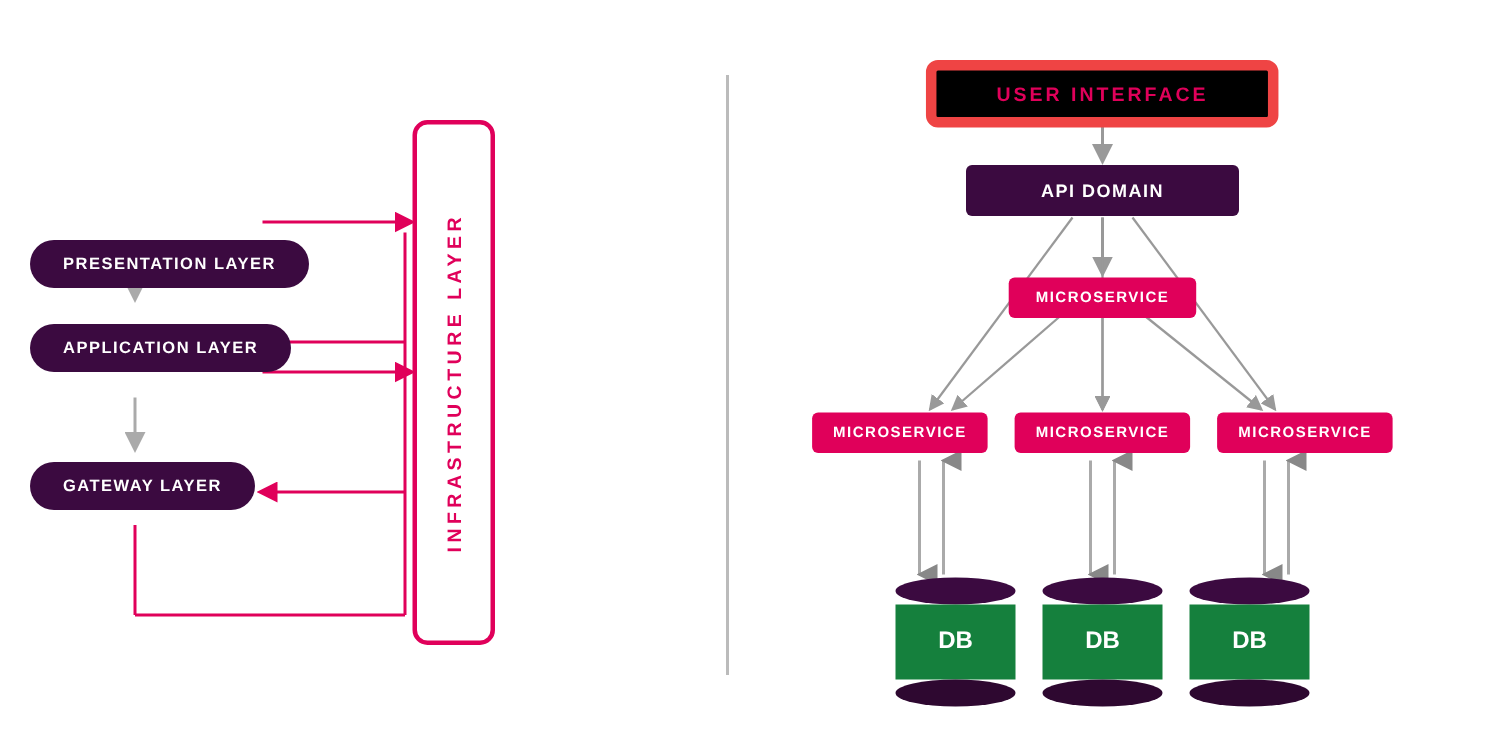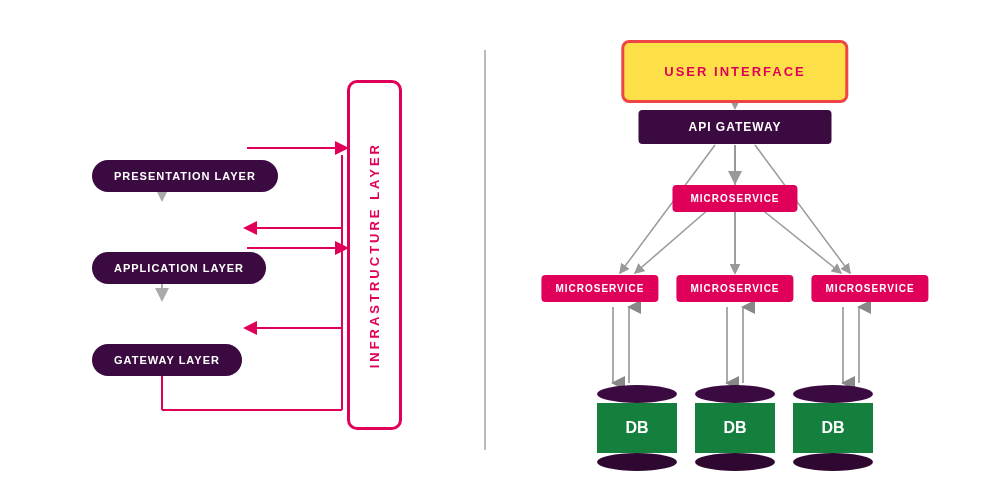--- a/index.html
+++ b/index.html
@@ -11,21 +11,20 @@
       display: flex;
       overflow: hidden;
     }
 
     
     .left-panel {
       width: 484px;
       height: 500px;
       display: flex;
       align-items: center;
-      justify-content: center;
       position: relative;
     }
 
     .divider {
       width: 2px;
       height: 400px;
       background: #bbb;
       align-self: center;
     }
 
@@ -98,29 +97,29 @@
       width: 420px;
       height: 440px;
     }
 
     
     .ui-box {
       position: absolute;
       top: 10px;
       left: 50%;
       transform: translateX(-50%);
-      border: 3px solid #ef4444;
+      border: 7px solid #ef4444;
       border-radius: 8px;
-      padding: 21px 40px;
+      padding: 8px 40px;
       font-size: 13px;
       font-weight: bold;
       letter-spacing: 2px;
       color: #e0005a;
       white-space: nowrap;
-      background: #fde047;
+      background: #000000;
     }
 
     
     .api-box {
       position: absolute;
       top: 80px;
       left: 50%;
       transform: translateX(-50%);
       background: #3b0a40;
       color: #fff;
@@ -268,21 +267,21 @@
       <line x1="90" y1="350" x2="270" y2="350" stroke="#e0005a" stroke-width="2"></line>
       <line x1="270" y1="95" x2="270" y2="350" stroke="#e0005a" stroke-width="2"></line>
     </svg>
 
     <div class="layers-with-arrows">
 
       <div style="margin-top:60px;">
         <div class="layer-box">PRESENTATION LAYER</div>
       </div>
 
-      <div style="margin-top:60px;">
+      <div style="margin-top:24px;">
         <div class="layer-box">APPLICATION LAYER</div>
       </div>
 
       <div style="margin-top:60px;">
         <div class="layer-box">GATEWAY LAYER</div>
       </div>
     </div>
 
     <div class="infra-box">
       <span class="infra-label">INFRASTRUCTURE LAYER</span>
@@ -330,21 +329,21 @@
 
       <line x1="202" y1="277" x2="202" y2="353" stroke="#aaa" stroke-width="2" marker-end="url(#arr-purple-down)"></line>
       <line x1="218" y1="353" x2="218" y2="277" stroke="#aaa" stroke-width="2" marker-end="url(#arr-purple-up)"></line>
 
       <line x1="318" y1="277" x2="318" y2="353" stroke="#aaa" stroke-width="2" marker-end="url(#arr-purple-down)"></line>
       <line x1="334" y1="353" x2="334" y2="277" stroke="#aaa" stroke-width="2" marker-end="url(#arr-purple-up)"></line>
     </svg>
 
     <div class="ui-box">USER INTERFACE</div>
 
-    <div class="api-box">API GATEWAY</div>
+    <div class="api-box">API DOMAIN</div>
 
     <div class="ms-top">MICROSERVICE</div>
 
     <div class="ms-row">
       <div class="ms-box">MICROSERVICE</div>
       <div class="ms-box">MICROSERVICE</div>
       <div class="ms-box">MICROSERVICE</div>
     </div>
 
     <div class="db-row">

